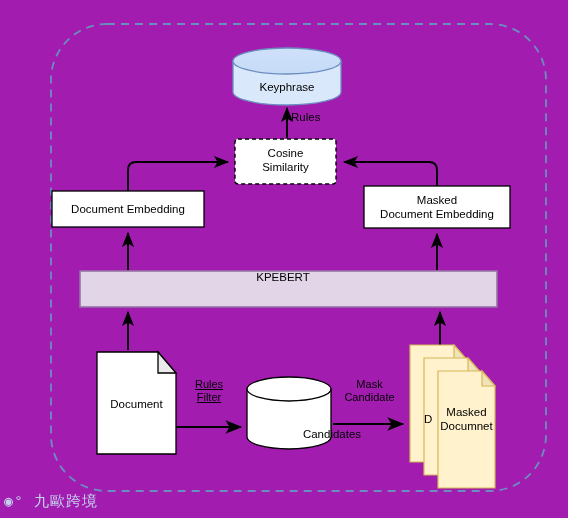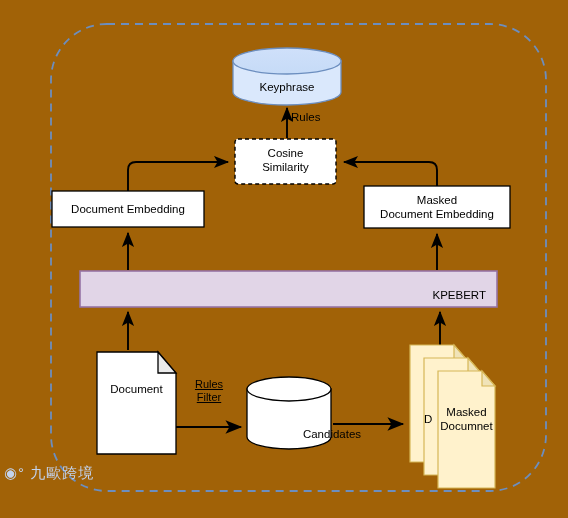--- a/index.html
+++ b/index.html
@@ -7,21 +7,21 @@
     padding: 0;
     background: #ffffff;
   }
   body {
     font-family: "Liberation Sans", sans-serif;
   }
   #canvas {
     position: relative;
     width: 568px;
     height: 518px;
-    background: #a16207;
+    background: #a21caf;
     overflow: hidden;
   }
   .svg-layer {
     position: absolute;
     left: 0;
     top: 0;
     width: 568px;
     height: 518px;
   }
   .lbl {
@@ -33,25 +33,25 @@
     white-space: pre-line;
     pointer-events: none;
   }
   .lbl-sm {
     font-size: 11px;
     line-height: 13px;
   }
   .watermark {
     position: absolute;
     left: 4px;
-    top: 464px;
+    top: 492px;
     font-size: 15px;
     letter-spacing: 1px;
     color: #c3d3ee;
-    font-family: Liberation Sans, sans-serif;
+    font-family: Liberation Mono, monospace;
     user-select: none;
   }
 </style>
 </head>
 <body>
 
 <div id="canvas">
 
   <svg class="svg-layer" viewBox="0 0 568 518">
     <defs>
@@ -125,29 +125,31 @@
   <div class="lbl" style="left:241px; top:146px; width:89px;text-align:center;">Cosine
 Similarity</div>
 
   <div class="lbl" style="left:291px; top:110px; width:44px; text-align:left;">Rules</div>
 
   <div class="lbl" style="left:52px; top:202px; width:152px;">Document Embedding</div>
 
   <div class="lbl" style="left:364px; top:193px; width:146px;">Masked
 Document Embedding</div>
 
-  <div class="lbl" style="left:80px; top:288px; width:406px;text-align:right;">KPEBERT</div>
+  <div class="lbl" style="left:80px; top:270px; width:406px;">KPEBERT</div>
 
-  <div class="lbl" style="left:97px; top:382px; width:79px;">Document</div>
+  <div class="lbl" style="left:97px; top:397px; width:79px;">Document</div>
 
   <div class="lbl lbl-sm" style="left:181px; top:378px; width:56px;text-decoration:underline;">Rules
 Filter</div>
 
   <div class="lbl" style="left:247px; top:427px; width:84px;margin-left:43px;">Candidates</div>
 
+  <div class="lbl lbl-sm" style="left:333px; top:378px; width:73px;">Mask
+Candidate</div>
 
   <div class="lbl" style="left:424px; top:412px; width:12px; text-align:left;">D</div>
 
   <div class="lbl" style="left:438px; top:405px; width:57px;">Masked
 Documnet</div>
 
   <div class="watermark">
     <span>◉°</span>
     <span>九歐跨境</span>
   </div>

